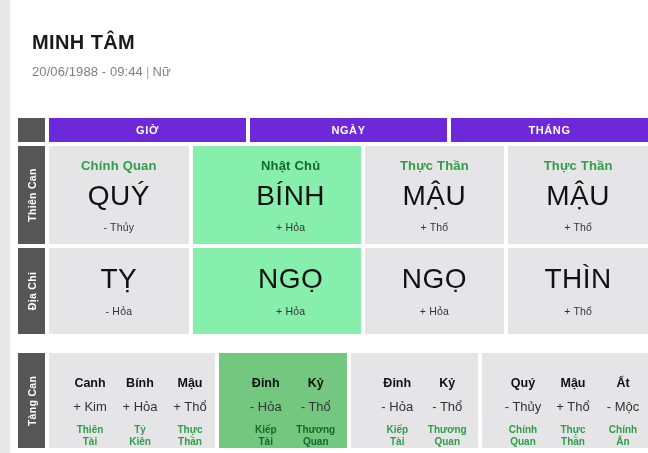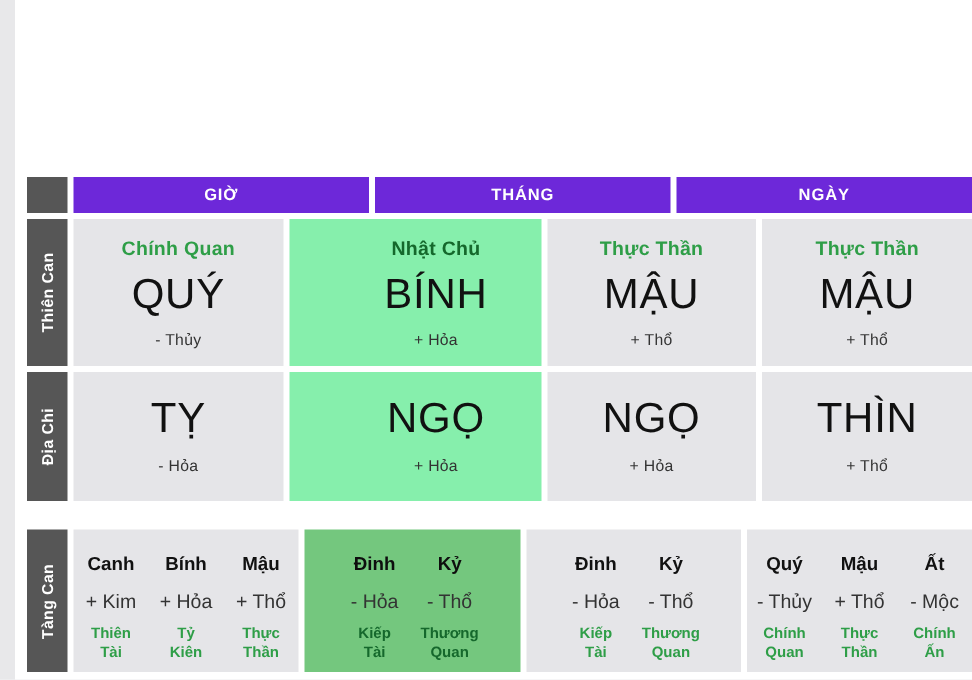--- a/index.html
+++ b/index.html
@@ -143,24 +143,25 @@
   .chi-row .bigchar { margin: 0 0 12px 0; }
 
   
   .tang-row { height: 95px; }
   .tang-cell {
     flex: 1 1 0;
     background: #e5e5e8;
     margin-right: 4px;
     display: flex;
     flex-direction: row;
-    align-items: center;
+    align-items: flex-end;
     justify-content: center;
     padding-top: 11px;
     box-sizing: border-box;
+    padding-left: 16px;
   }
   .tang-cell:last-child { margin-right: 0; }
   .tang-cell.hl { background: #74c77e; }
   .hidden-stem {
     flex: 0 1 auto;
     min-width: 50px;
     padding: 0 4px;
     text-align: center;
     box-sizing: border-box;
   }
@@ -185,28 +186,34 @@
   }
   .tang-cell.hl .hs-star { color: #15682c; }
   .tang-cell.hl .hs-name { color: #0e0e0e; }
 </style>
 </head>
 <body>
 
 <div class="page">
   <div class="card">
 
+    <div class="header">
+      <div class="title">MINH TÂM</div>
+      <div class="subtitle">
+        <span>20/06/1988 - 09:44</span><span class="sep">|</span><span>Nữ</span>
+      </div>
+    </div>
 
     <div class="bazi-table">
 
       <div class="trow head-row">
         <div class="rowlabel blank"></div>
         <div class="head-cell">GIỜ</div>
+        <div class="head-cell">NGÀY</div>
         <div class="head-cell">THÁNG</div>
-        <div class="head-cell">NGÀY</div>
       </div>
 
       <div class="trow can-row">
         <div class="rowlabel">
           <span class="vtext">Thiên Can</span>
         </div>
 
         <div class="cell">
           <div class="tenstar">Chính Quan</div>
           <div class="bigchar">QUÝ</div>

